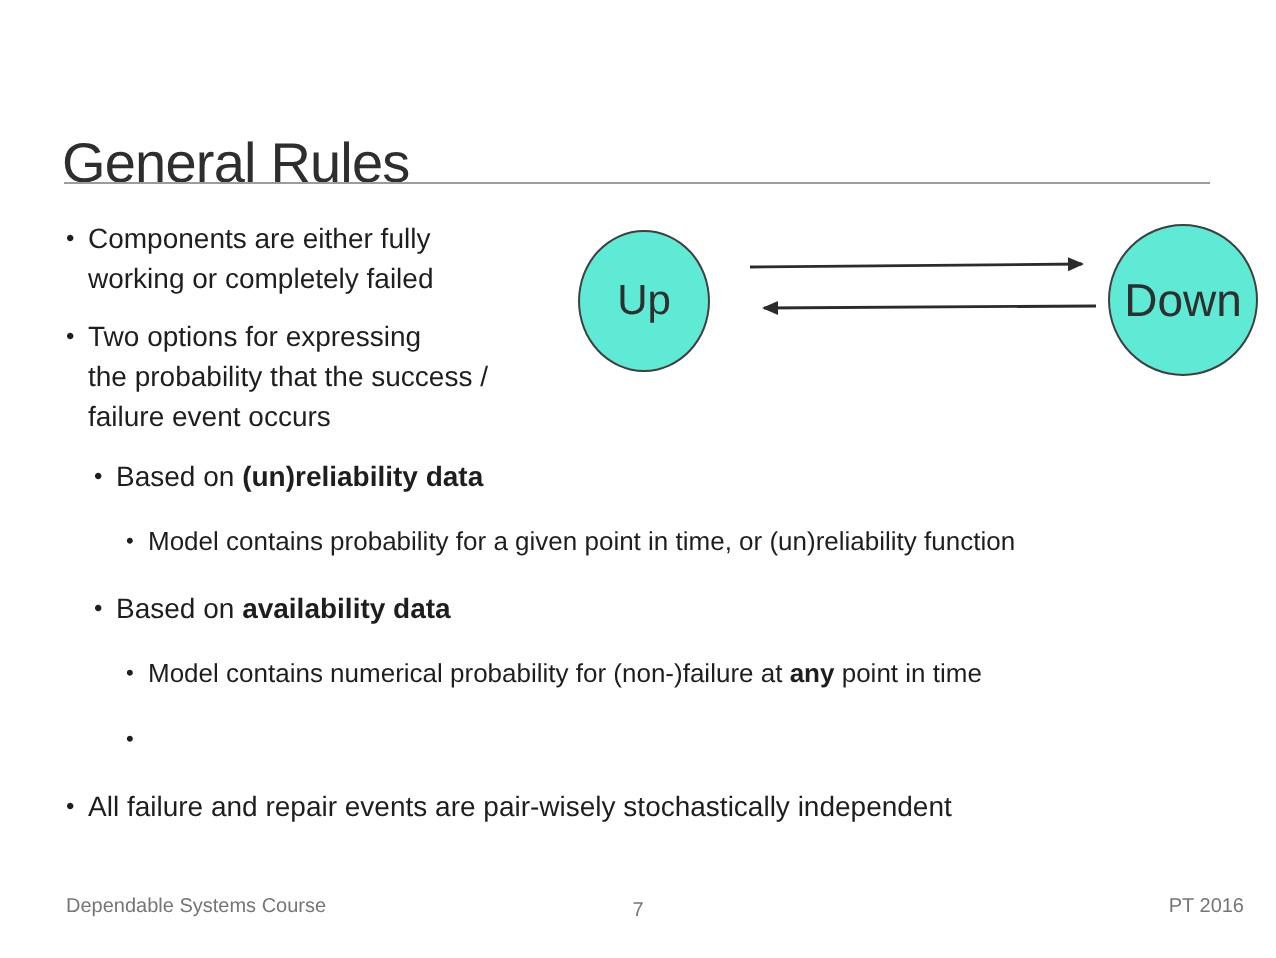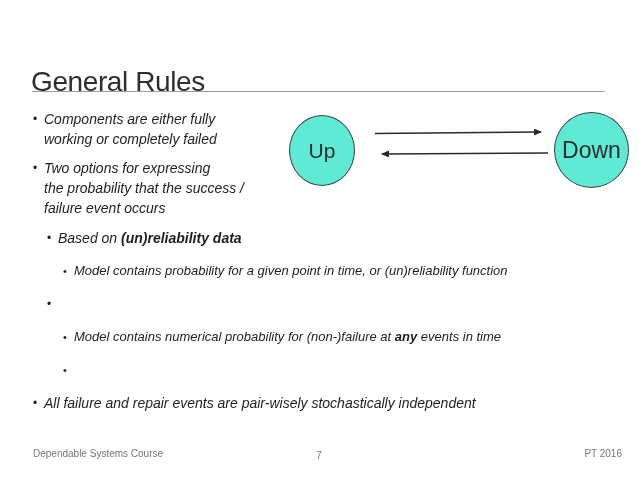--- a/index.html
+++ b/index.html
@@ -23,21 +23,21 @@
   }
   .state-up{left:289px;top:115px;width:66px;height:71px;font-size:21px;}
   .state-down{left:554px;top:112px;width:75px;height:76px;font-size:23px;}
   .arrows{position:absolute;left:0;top:0;width:638px;height:479px;pointer-events:none;}
   
   .bullet-list{position:absolute;left:33px;top:109px;right:2px;}
   .bullet{display:flex;margin-bottom:13px;line-height:20px;}
   .bullet:nth-child(1){margin-bottom:9px;}
   .bullet:nth-child(2){margin-bottom:10px;}
   .bullet .dot{flex:0 0 auto;width:11px;font-size:12px;line-height:20px;color:#1e1e1e;}
-  .bullet .btext{flex:0 0 auto;font-style:italic;}
+  .bullet .btext{flex:0 0 auto;}
   .bline{white-space:nowrap;}
   .level-1{font-size:14px;margin-left:0;}
   .level-2{font-size:14px;margin-left:14px;}
   .level-3{font-size:13px;margin-left:30px;}
   .level-3 .dot{font-size:11px;}
   .bold{font-weight:bold;}
   
   .footer-item{position:absolute;font-size:10px;color:#757575;white-space:nowrap;}
   .footer-course{left:33px;top:448px;}
   .footer-page{left:0;top:450px;width:638px;text-align:center;}
@@ -92,25 +92,28 @@
         </div>
       </div>
       <div class="bullet level-3">
         <span class="dot">•</span>
         <div class="btext">
           <div class="bline"><span>Model contains probability for a given point in time, or (un)reliability function</span></div>
         </div>
       </div>
       <div class="bullet level-2">
         <span class="dot">•</span>
+        <div class="btext">
+          <div class="bline"><span>Based on </span><span class="bold">availability data</span></div>
+        </div>
       </div>
       <div class="bullet level-3">
         <span class="dot">•</span>
         <div class="btext">
-          <div class="bline"><span>Model contains numerical probability for (non-)failure at </span><span class="bold">any</span><span> events in time</span></div>
+          <div class="bline"><span>Model contains numerical probability for (non-)failure at </span><span class="bold">any</span><span> point in time</span></div>
         </div>
       </div>
       <div class="bullet level-3">
         <span class="dot">•</span>
         <div class="btext">
         </div>
       </div>
       <div class="bullet level-1">
         <span class="dot">•</span>
         <div class="btext">

